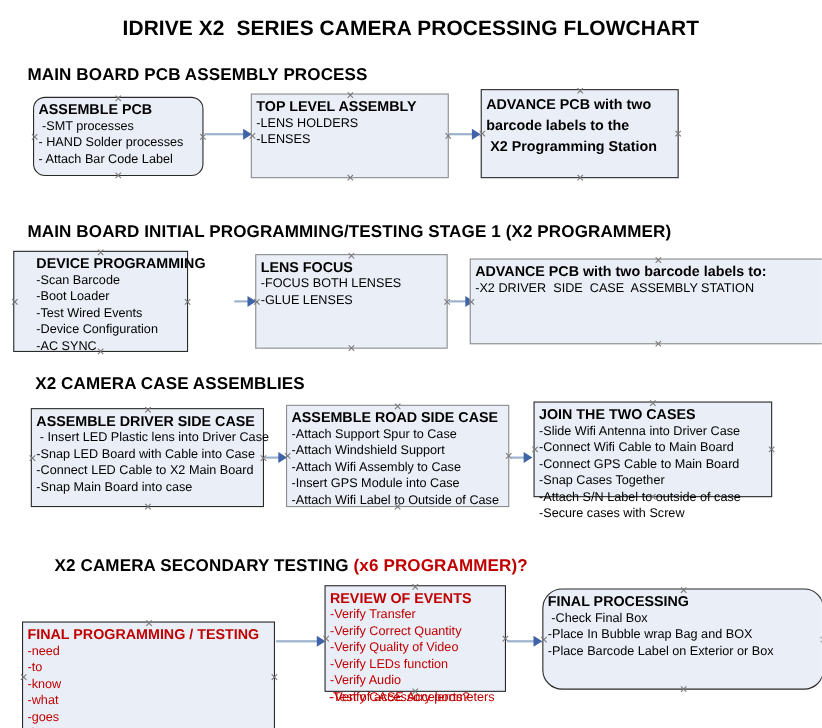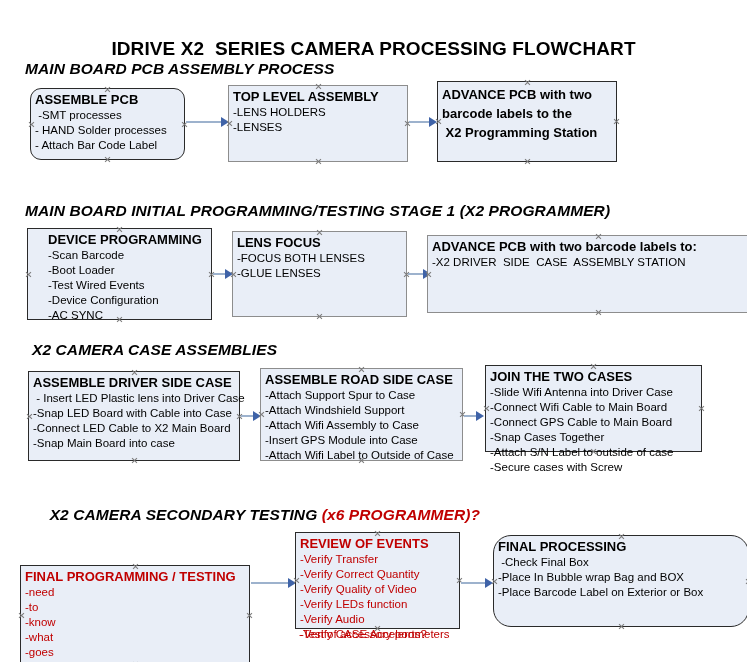--- a/index.html
+++ b/index.html
@@ -25,30 +25,28 @@
   .doc-title {
     position: absolute;
     left: 0;
     top: 16px;
     width: 747px;
     text-align: center;
     font-size: 19px;
     font-weight: bold;
     letter-spacing: 0.1px;
     white-space: pre;
-    margin-top: 22px;
   }
 
   .section-heading {
     position: absolute;
     font-size: 15.5px;
     font-weight: bold;
     white-space: pre;
     letter-spacing: 0.1px;
-    font-style: italic;
   }
   .section-heading .accent {
     color: #c00000;
   }
 
   
   .node {
     position: absolute;
     box-sizing: border-box;
     background: #e9eef7;
@@ -167,21 +165,21 @@
 barcode labels to the
  X2 Programming Station</div>
     <div class="handle" style="left:50%; top:0;"></div>
     <div class="handle" style="left:50%; top:100%;"></div>
     <div class="handle" style="left:0; top:50%;"></div>
     <div class="handle" style="left:100%; top:50%;"></div>
   </div>
 
   <div class="section-heading" style="left:25px; top:202px;text-align:center;">MAIN BOARD INITIAL PROGRAMMING/TESTING STAGE 1 (X2 PROGRAMMER)</div>
 
-  <div class="node" style="left:27px; top:228px; width:185px; height:92px;padding-left:20px;">
+  <div class="node" style="left:12px; top:228px; width:159px; height:92px;padding-left:20px;">
     <div class="node-title">DEVICE PROGRAMMING</div>
     <div class="node-line">-Scan Barcode</div>
     <div class="node-line">-Boot Loader</div>
     <div class="node-line">-Test Wired Events</div>
     <div class="node-line">-Device Configuration</div>
     <div class="node-line">-AC SYNC</div>
     <div class="handle" style="left:50%; top:0;"></div>
     <div class="handle" style="left:50%; top:100%;"></div>
     <div class="handle" style="left:0; top:50%;"></div>
     <div class="handle" style="left:100%; top:50%;"></div>

